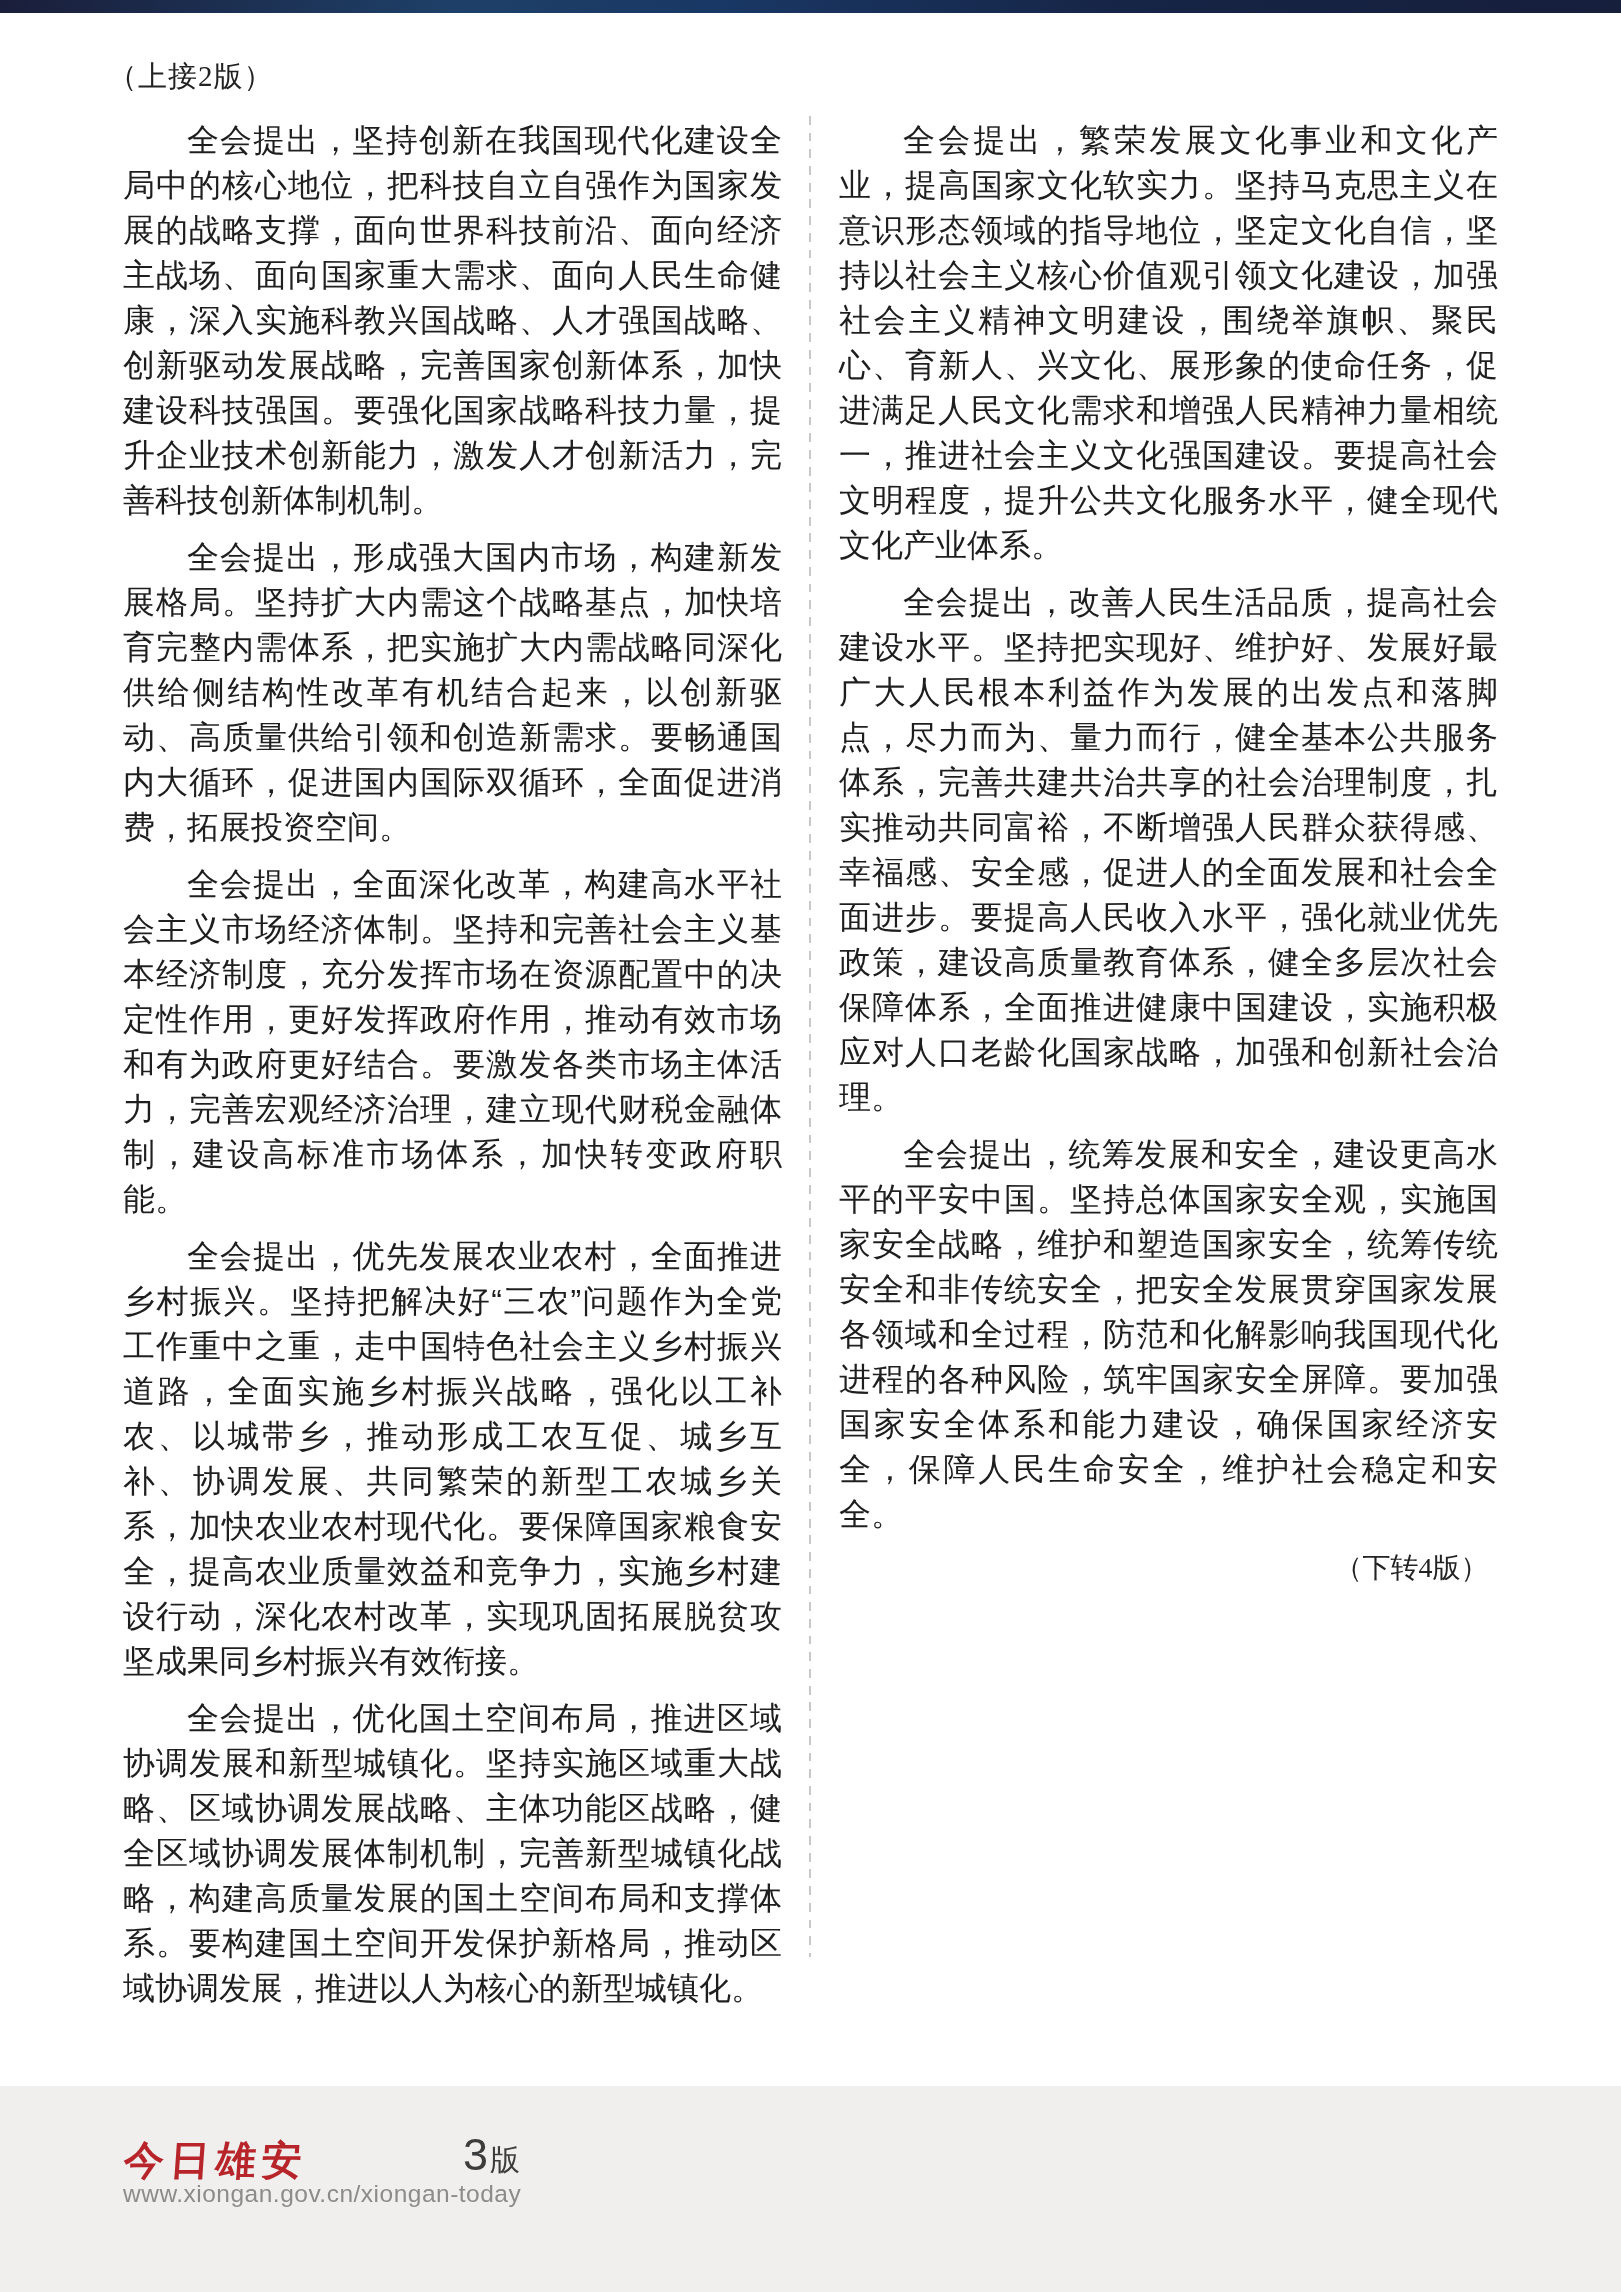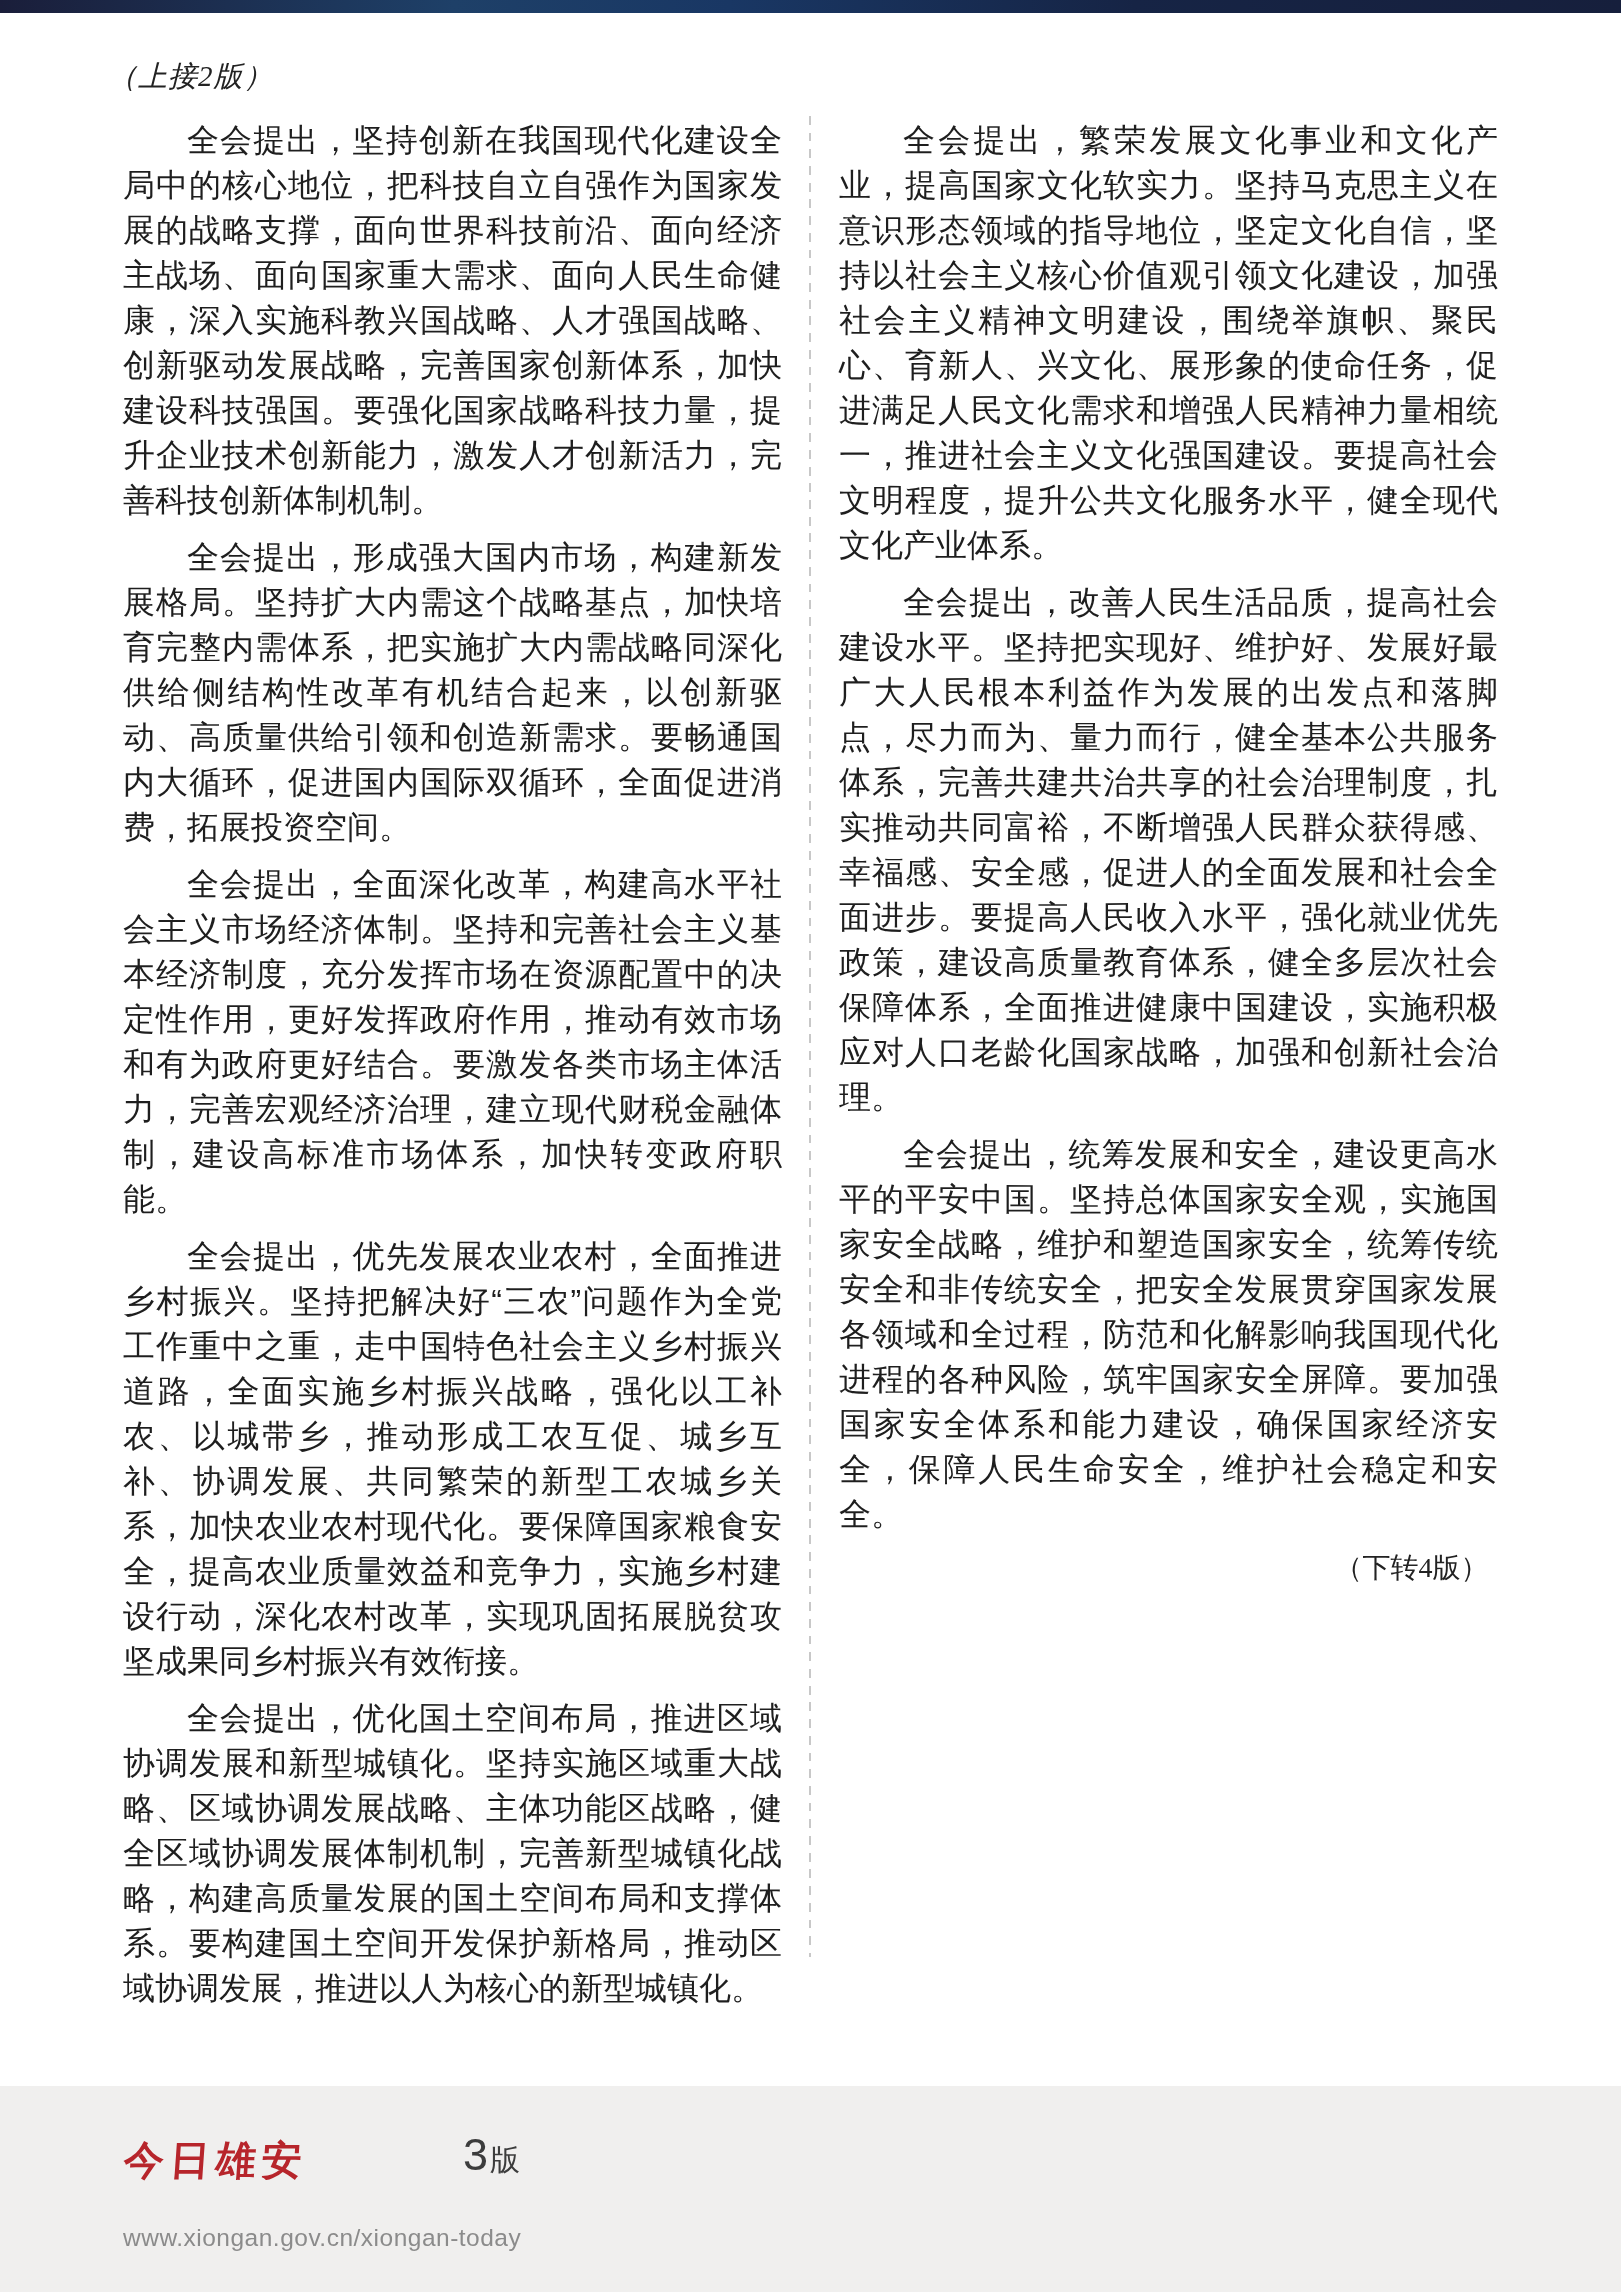--- a/index.html
+++ b/index.html
@@ -10,21 +10,21 @@
   }
   
   .topbar{
     position:absolute;top:0;left:0;width:1621px;height:12.7px;
     background:linear-gradient(90deg,#1a1e3a 0%,#1e4068 28%,#193764 45%,#162445 70%,#161f3c 100%);
   }
   
   .note-top{
     position:absolute;left:108px;top:57px;
     font-family:"Liberation Serif","DejaVu Serif",serif;
-    font-size:29px;color:#222;letter-spacing:1px;font-style:italic;
+    font-size:29px;color:#222;letter-spacing:1px;
   }
   .note-bottom{
     font-family:"Liberation Serif","DejaVu Serif",serif;
     font-size:28px;color:#222;text-align:right;padding-right:21.6px;
     margin-top:5.9px;
   }
   
   .columns{
     position:absolute;left:111px;top:106px;width:1399px;
     display:flex;justify-content:space-between;
@@ -52,21 +52,21 @@
     letter-spacing:5.9px;transform:skewX(-4deg);
   }
   .pagenum{
     position:absolute;left:463px;top:43px;color:#3c3c3c;
     display:flex;align-items:baseline;
   }
   .pagenum .num{font-size:45px;font-weight:500;}
   .pagenum .ban{font-size:30px;margin-left:2px;}
   .url{
     position:absolute;left:123px;top:94px;
-    font-size:24.5px;color:#8b8b8b;letter-spacing:0.5px;margin-top:44px;
+    font-size:24.5px;color:#8b8b8b;letter-spacing:0.5px;
   }
 </style>
 </head>
 <body>
 
 <div class="topbar"></div>
 
 <div class="note-top">（上接2版）</div>
 
 <div class="columns">

